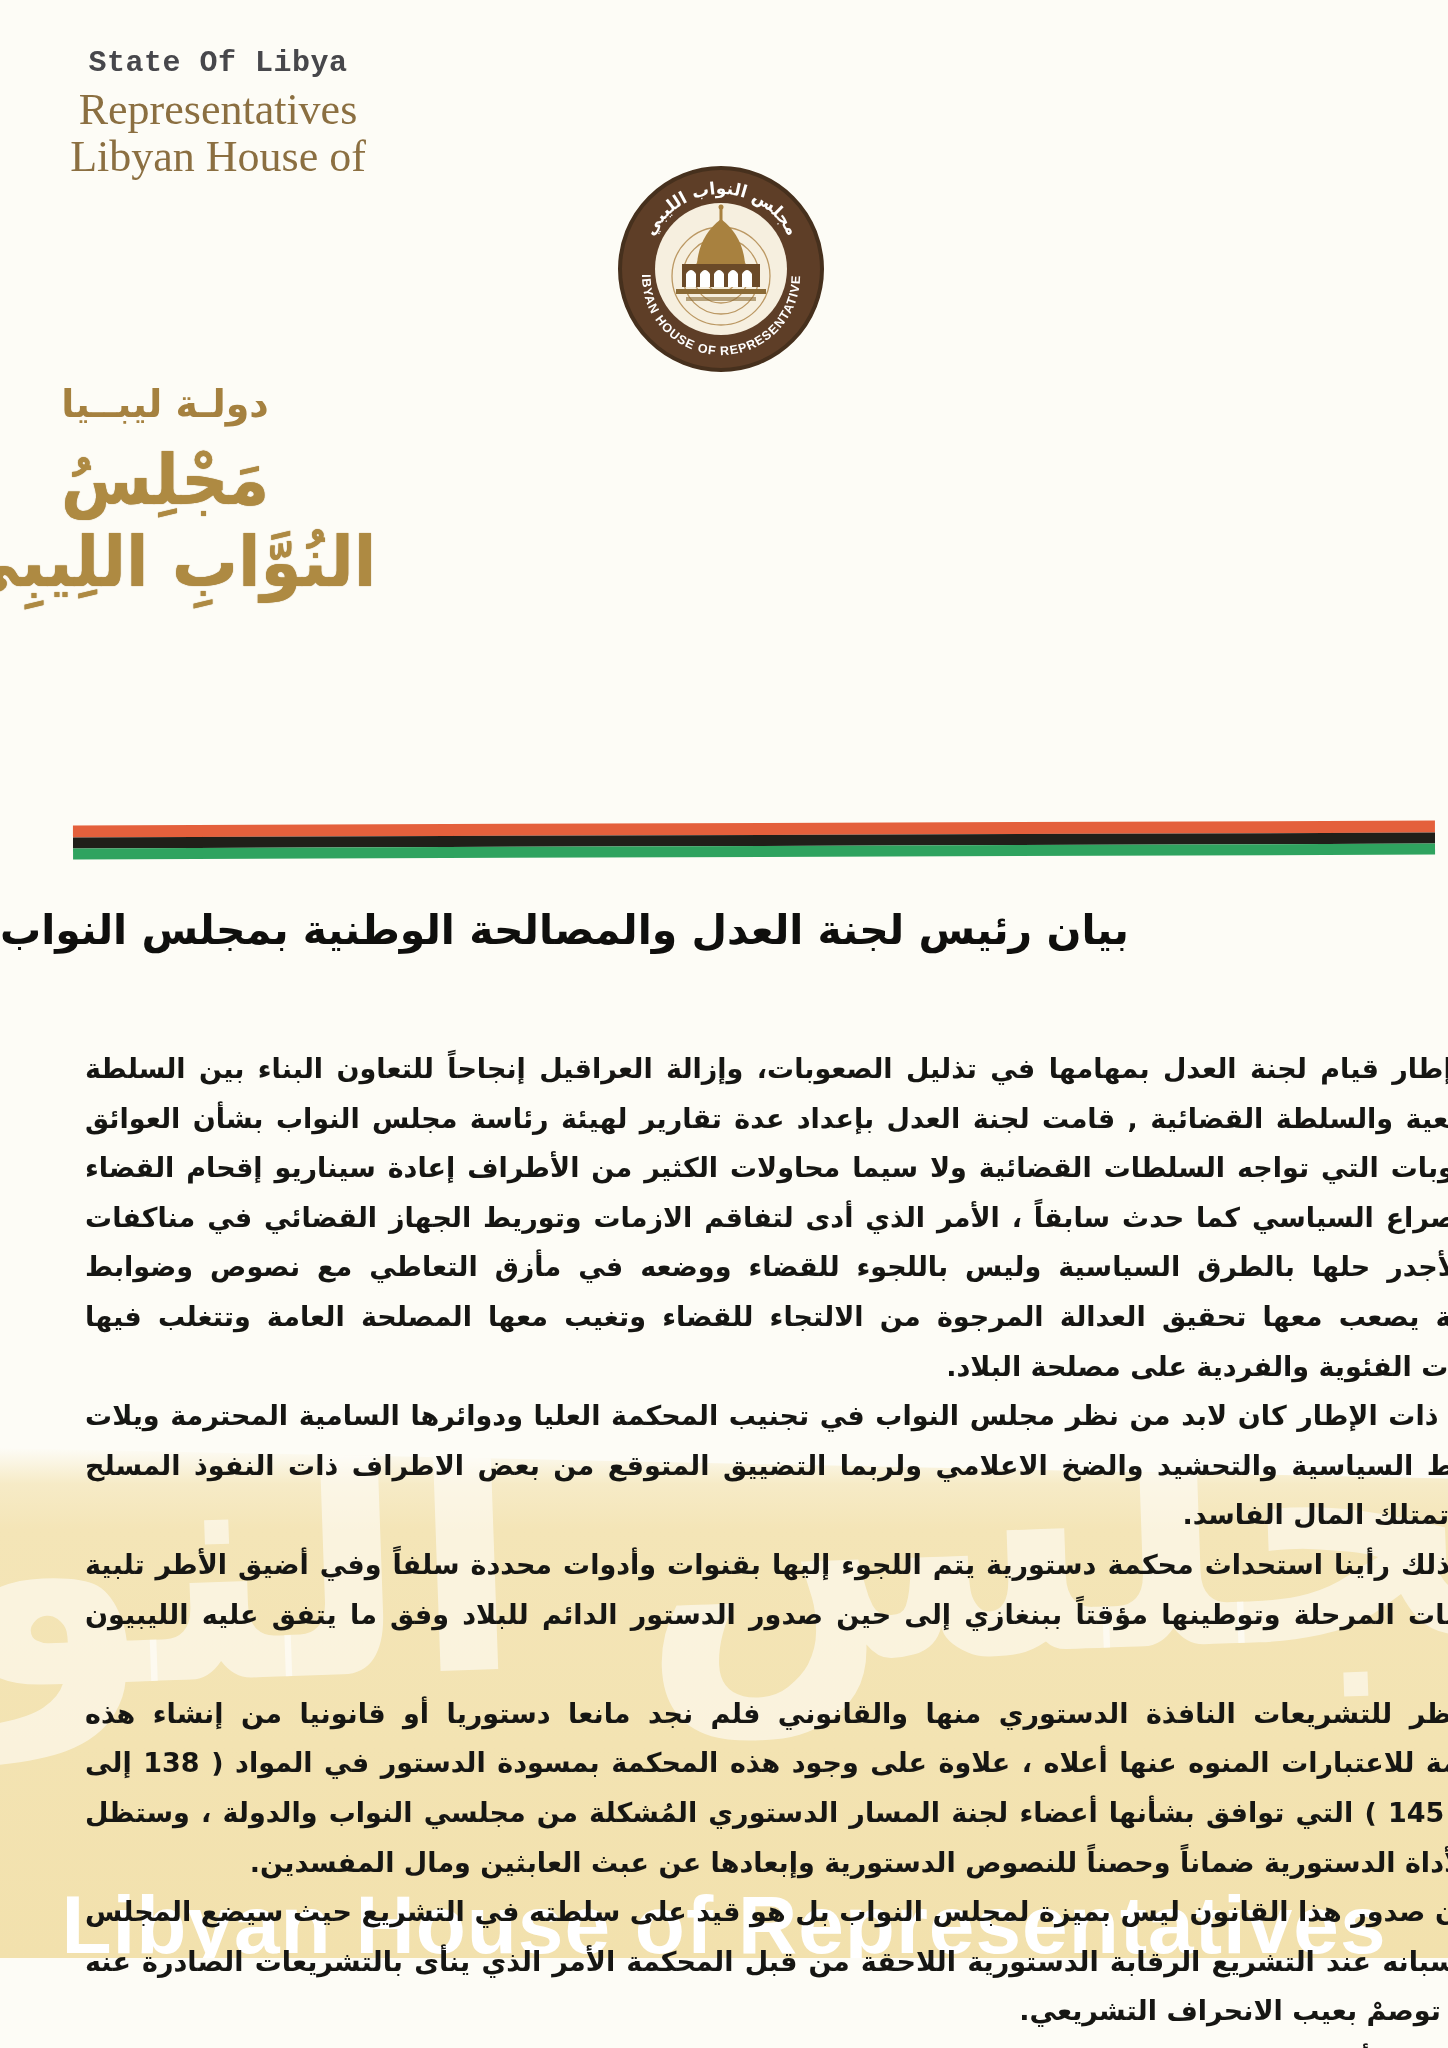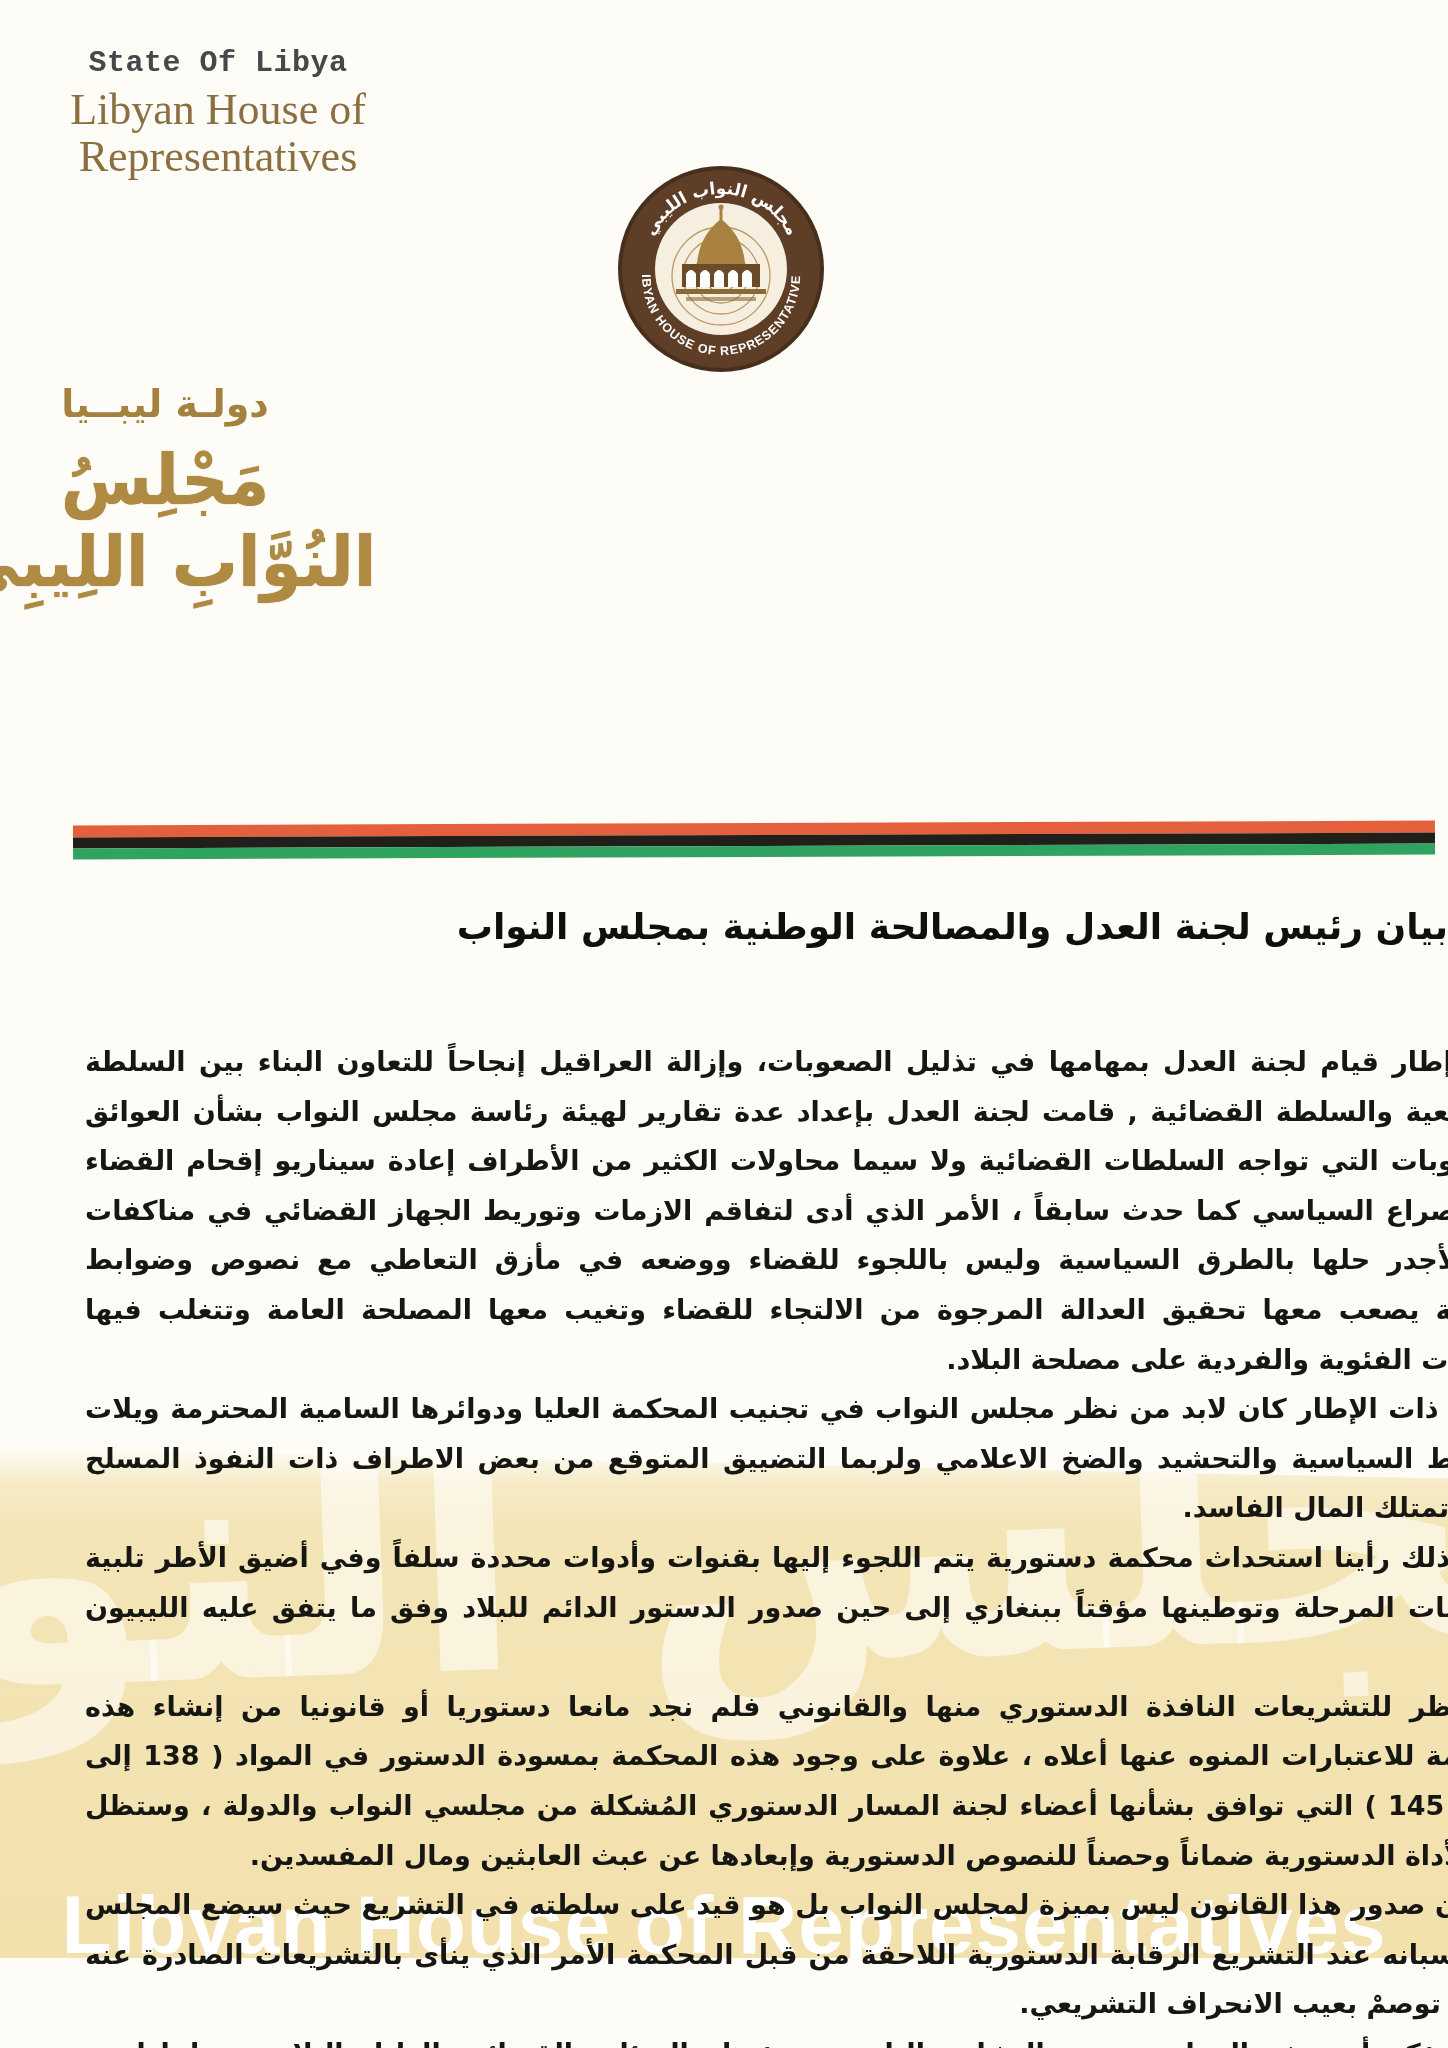--- a/index.html
+++ b/index.html
@@ -44,22 +44,22 @@
   }
   
   .rule{position:absolute;left:73px;width:1362px;transform:rotate(-0.2deg);}
   .rule-top{top:261px;}
   .rule .red{height:12px;}
   .rule .black{height:11px;}
   .rule .green{height:11px;}
   
   .doc-title{
     position:absolute;top:310px;left:0;width:100%;
-    text-align:right;direction:rtl;
-    font-size:36px;font-weight:bold;color:#0f0f0d;
+    text-align:left;direction:rtl;
+    font-size:41px;font-weight:bold;color:#0f0f0d;
   }
   
   .doc-body{
     position:absolute;top:400px;left:85px;right:48px;height:1398px;
     direction:rtl;text-align:justify;
     font-size:27px;font-weight:bold;color:#161613;
     line-height:49.6px;
     overflow:hidden;
   }
   .doc-body p{margin:0;text-indent:22px;}
@@ -98,22 +98,22 @@
 <div class="page">
 
   <div class="band">
     <div class="wm-arabic">مجلس النواب الليبي</div>
     <div class="wm-latin">Libyan House of Representatives</div>
   </div>
 
   <div class="hdr-left z">
     <div class="state-label">State Of Libya</div>
     <div class="org-name">
+      <div>Representatives</div>
       <div>Libyan House of</div>
-      <div>Representatives</div>
     </div>
   </div>
 
   <div class="logo-wrap z">
     <svg width="210" height="210" viewBox="0 0 210 210">
       <defs>
         <path id="arcTop" d="M 30,105 A 75,75 0 0 1 180,105"></path>
         <path id="arcBottom" d="M 26,112 A 79,79 0 0 0 184,112"></path>
       </defs>
       <circle cx="105" cy="105" r="101" fill="#5e3e27" stroke="#46301d" stroke-width="4"></circle>

